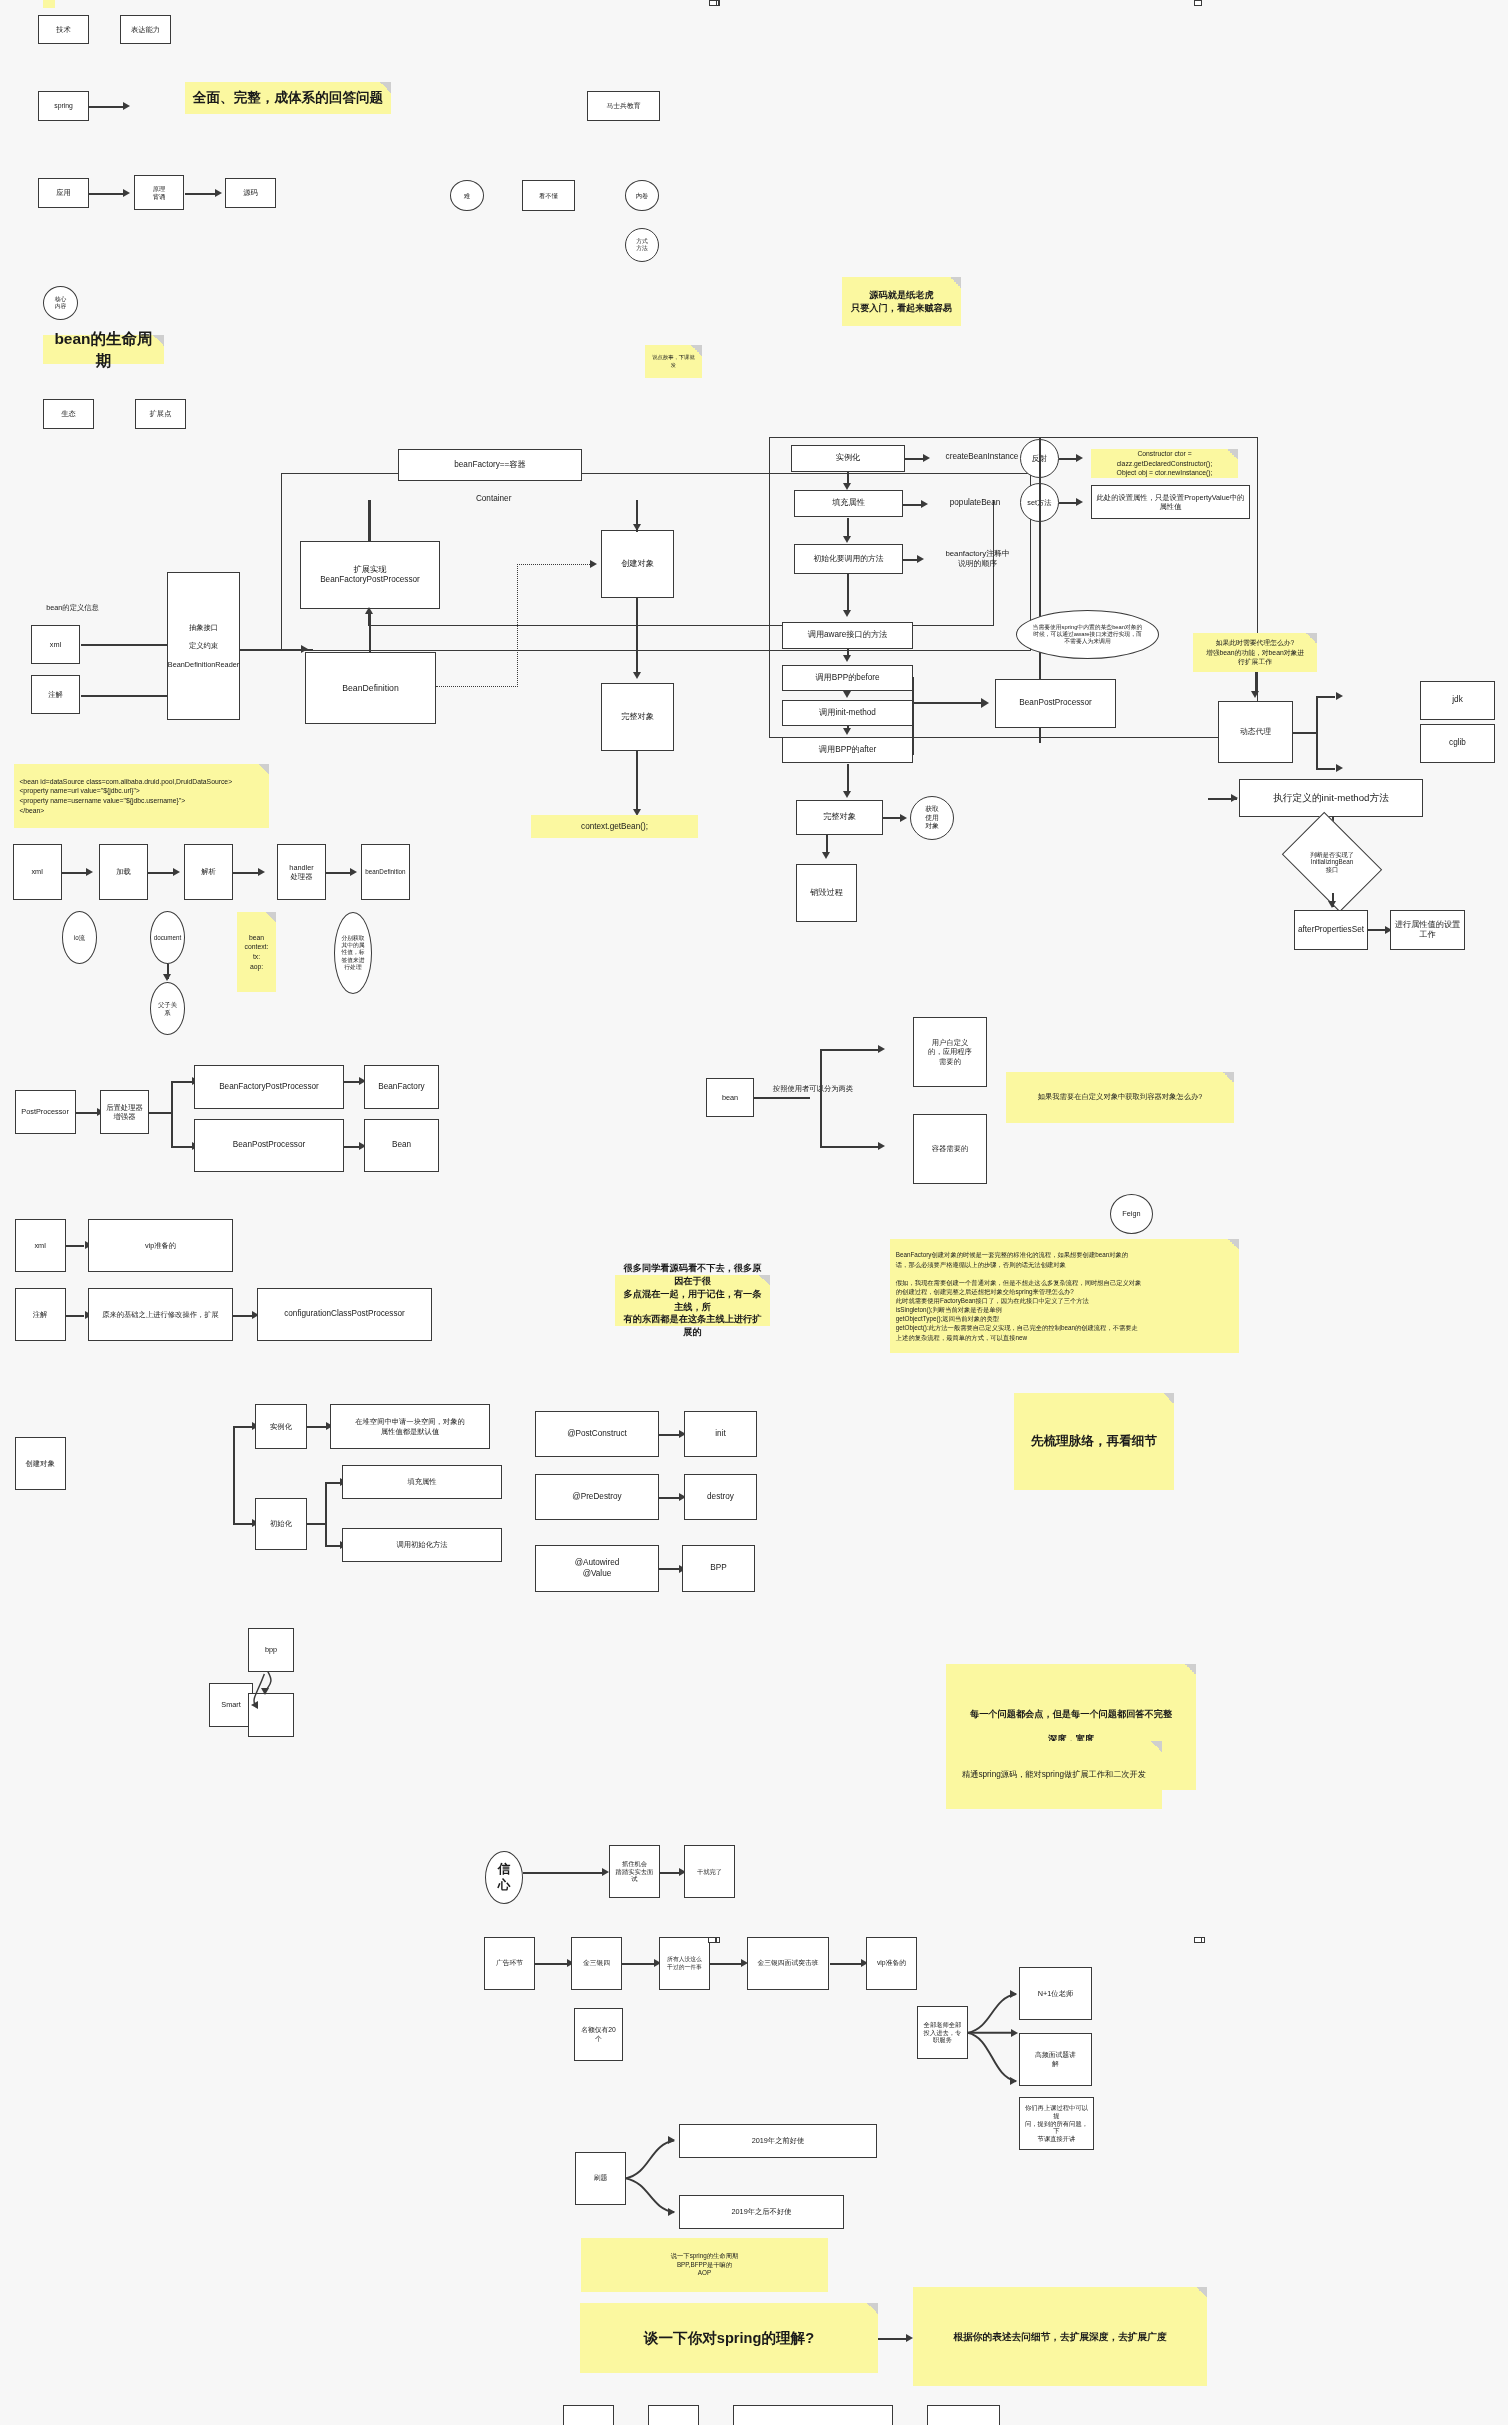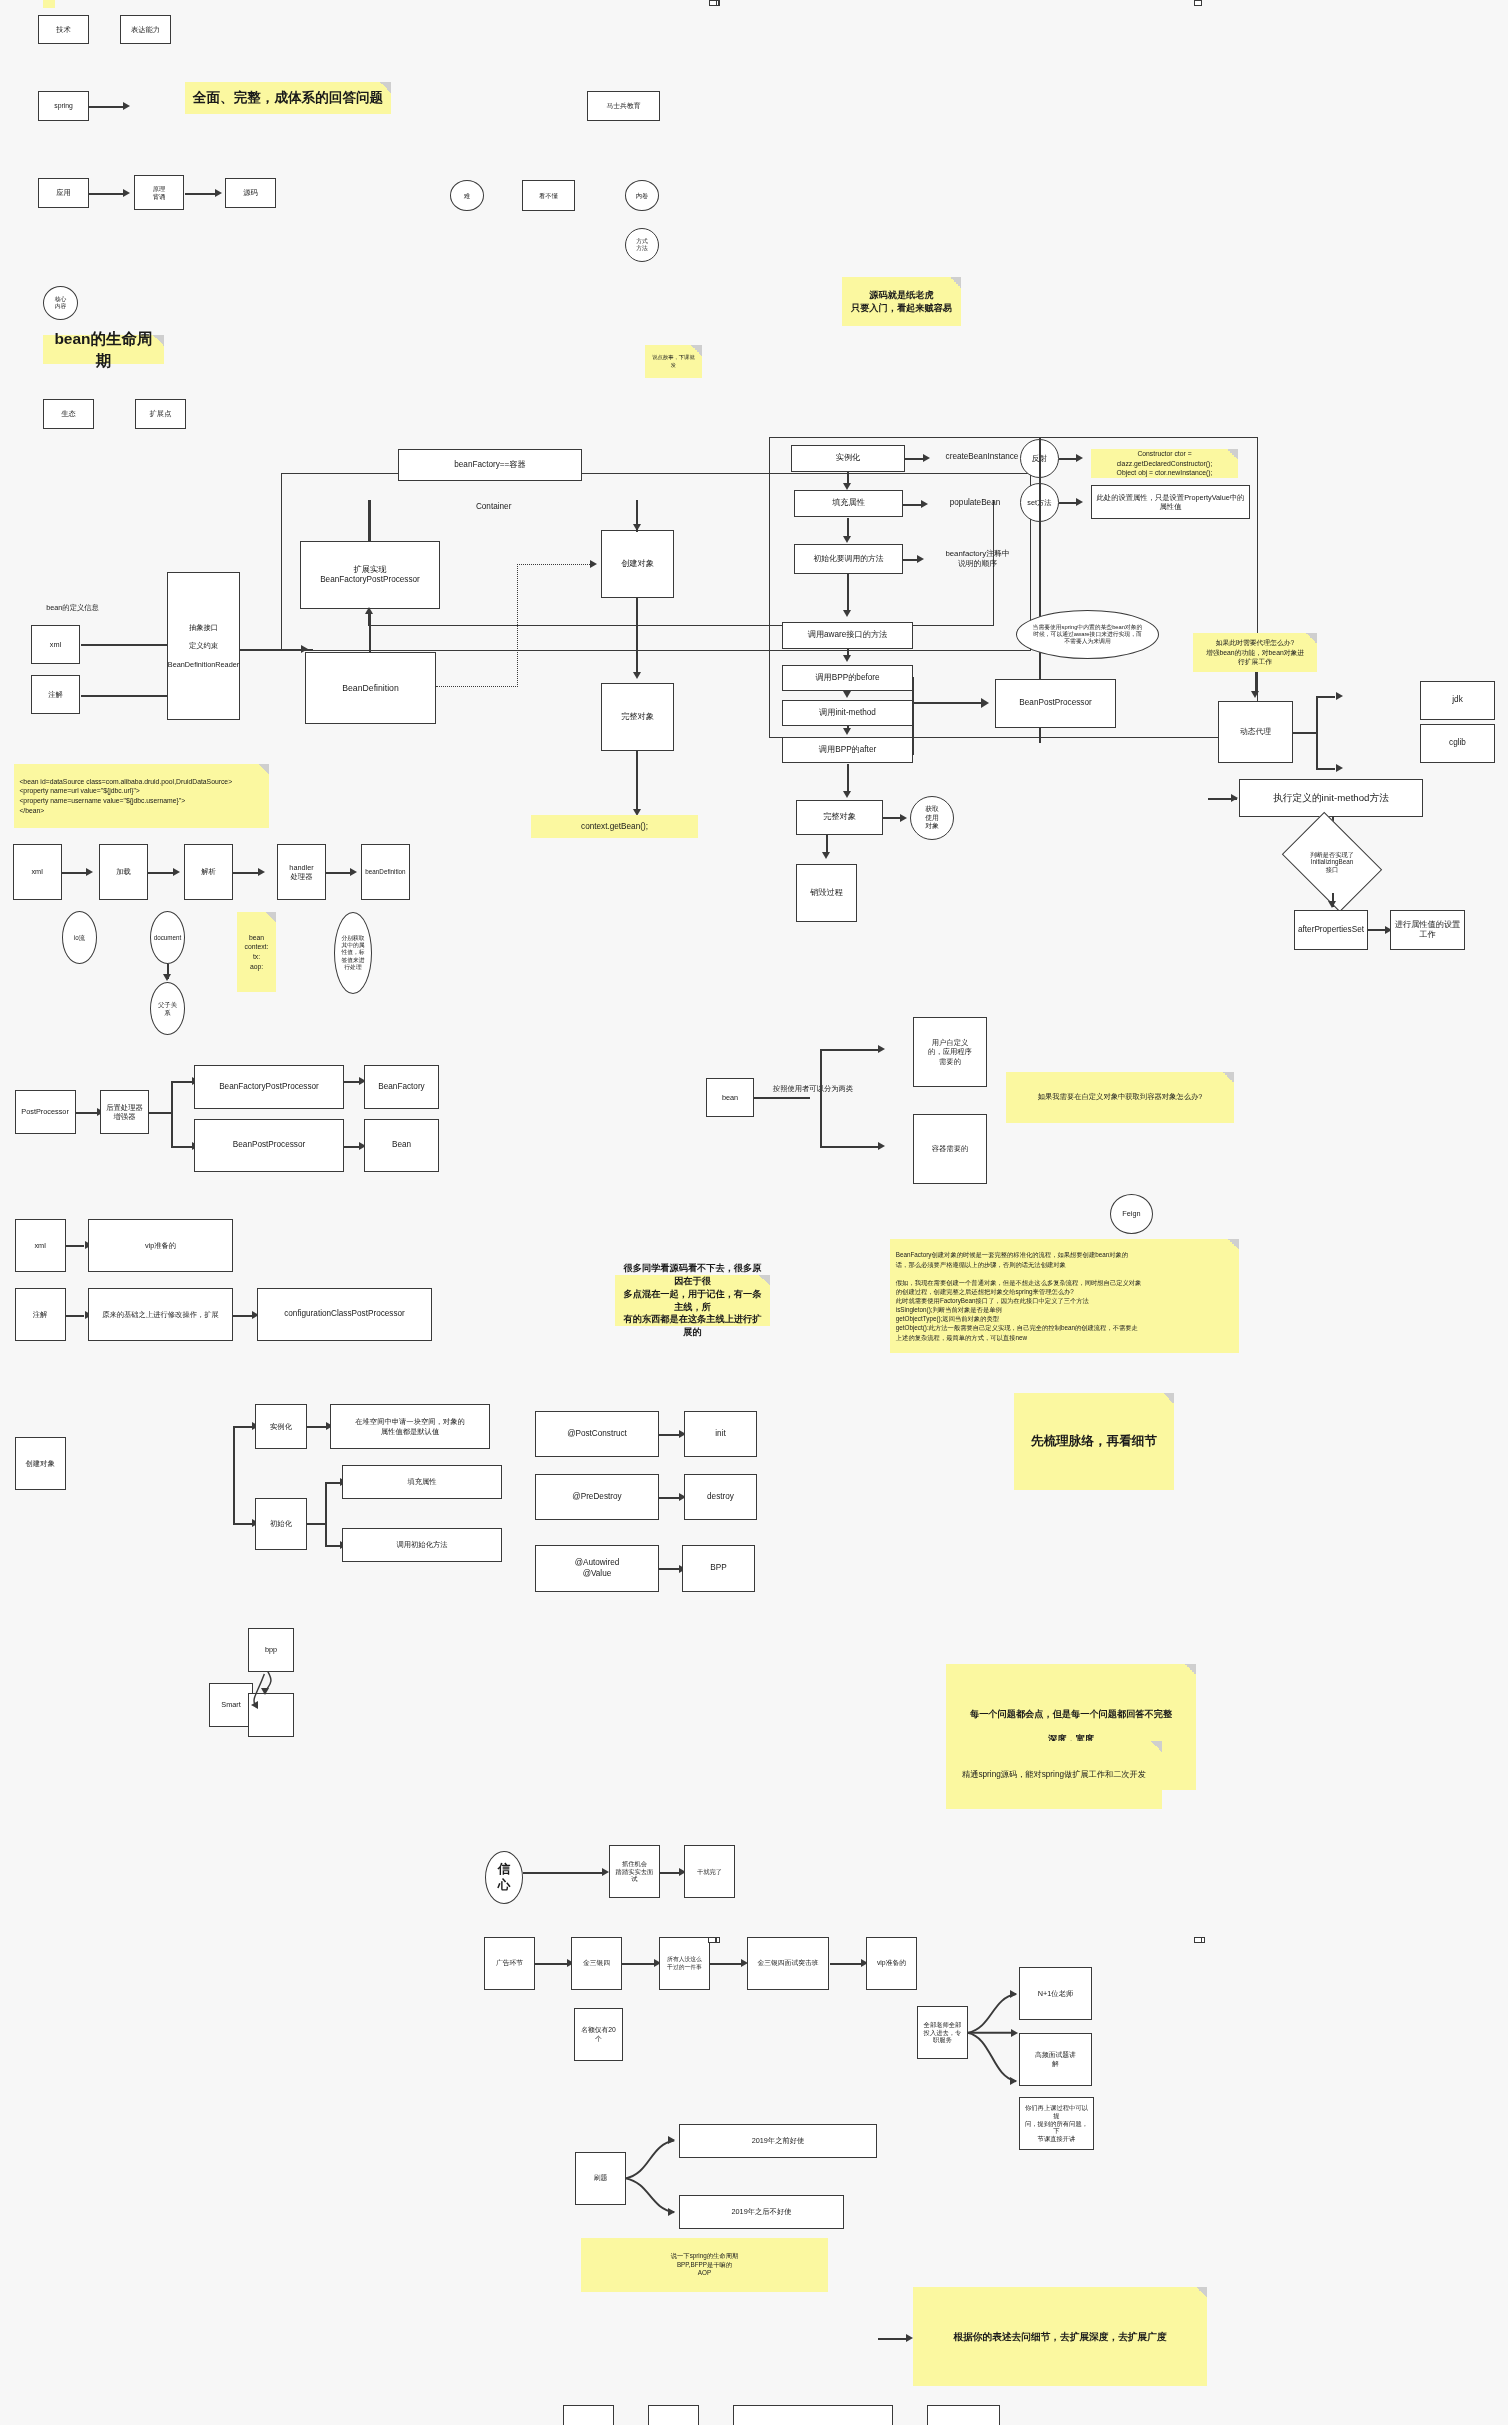--- a/index.html
+++ b/index.html
@@ -77,21 +77,21 @@
   .ar{border-top:4.4px solid transparent;border-bottom:4.4px solid transparent;border-left:7.3px solid #3a3a3a;}
   .al{border-top:4.4px solid transparent;border-bottom:4.4px solid transparent;border-right:7.3px solid #3a3a3a;}
   .ad{border-left:4.4px solid transparent;border-right:4.4px solid transparent;border-top:7.3px solid #3a3a3a;}
   .au{border-left:4.4px solid transparent;border-right:4.4px solid transparent;border-bottom:7.3px solid #3a3a3a;}
   .dotted{position:absolute;border-top:1.9px dotted #3a3a3a;}
   .dottedv{position:absolute;border-left:1.9px dotted #3a3a3a;}
   .container-box{
     position:absolute;border:1.5px solid #3a3a3a;background:transparent;box-sizing:border-box;
   }
   .container-label{
-    position:absolute;font-size:8.2px;background:#f7f7f7;padding:0 2.9px;margin-top:8px;
+    position:absolute;font-size:8.2px;background:#f7f7f7;padding:0 2.9px;
   }
   svg.overlay{position:absolute;left:0;top:0;pointer-events:none;}
 </style>
 </head>
 <body>
 
 <div id="canvas">
 
   <div class="node" style="left:38px;top:14.6px;width:51px;height:29px;">技术</div>
   <div class="node" style="left:120px;top:14.6px;width:51px;height:29px;">表达能力</div>
@@ -548,20 +548,24 @@
   <div class="arrow ar" style="left:668px;top:2208px;"></div>
   <div class="node" style="left:679px;top:2124px;width:198px;height:34px;font-size:7.3px;">2019年之前好使</div>
   <div class="node" style="left:679px;top:2195px;width:165px;height:34px;font-size:7.3px;">2019年之后不好使</div>
 
   <div class="note" style="left:581px;top:2238px;width:247px;height:54px;font-size:6.3px;">
     <span>说一下spring的生命周期
 BPP,BFPP是干嘛的
 AOP</span>
   </div>
 
+  <div class="note" style="left:580px;top:2303px;width:298px;height:70px;font-size:14.6px;font-weight:bold;">
+    <span class="fold"></span>
+    <span>谈一下你对spring的理解?</span>
+  </div>
   <div class="ln lnh" style="left:878px;top:2338px;width:28px;"></div>
   <div class="arrow ar" style="left:906px;top:2334px;"></div>
   <div class="note" style="left:913px;top:2287px;width:294px;height:99px;font-size:9.7px;font-weight:bold;">
     <span class="fold"></span>
     <span>根据你的表述去问细节，去扩展深度，去扩展广度</span>
   </div>
 
   <div class="node" style="left:563px;top:2405px;width:51px;height:61px;font-size:6.8px;">技术优势
 别人不会的</div>
 

